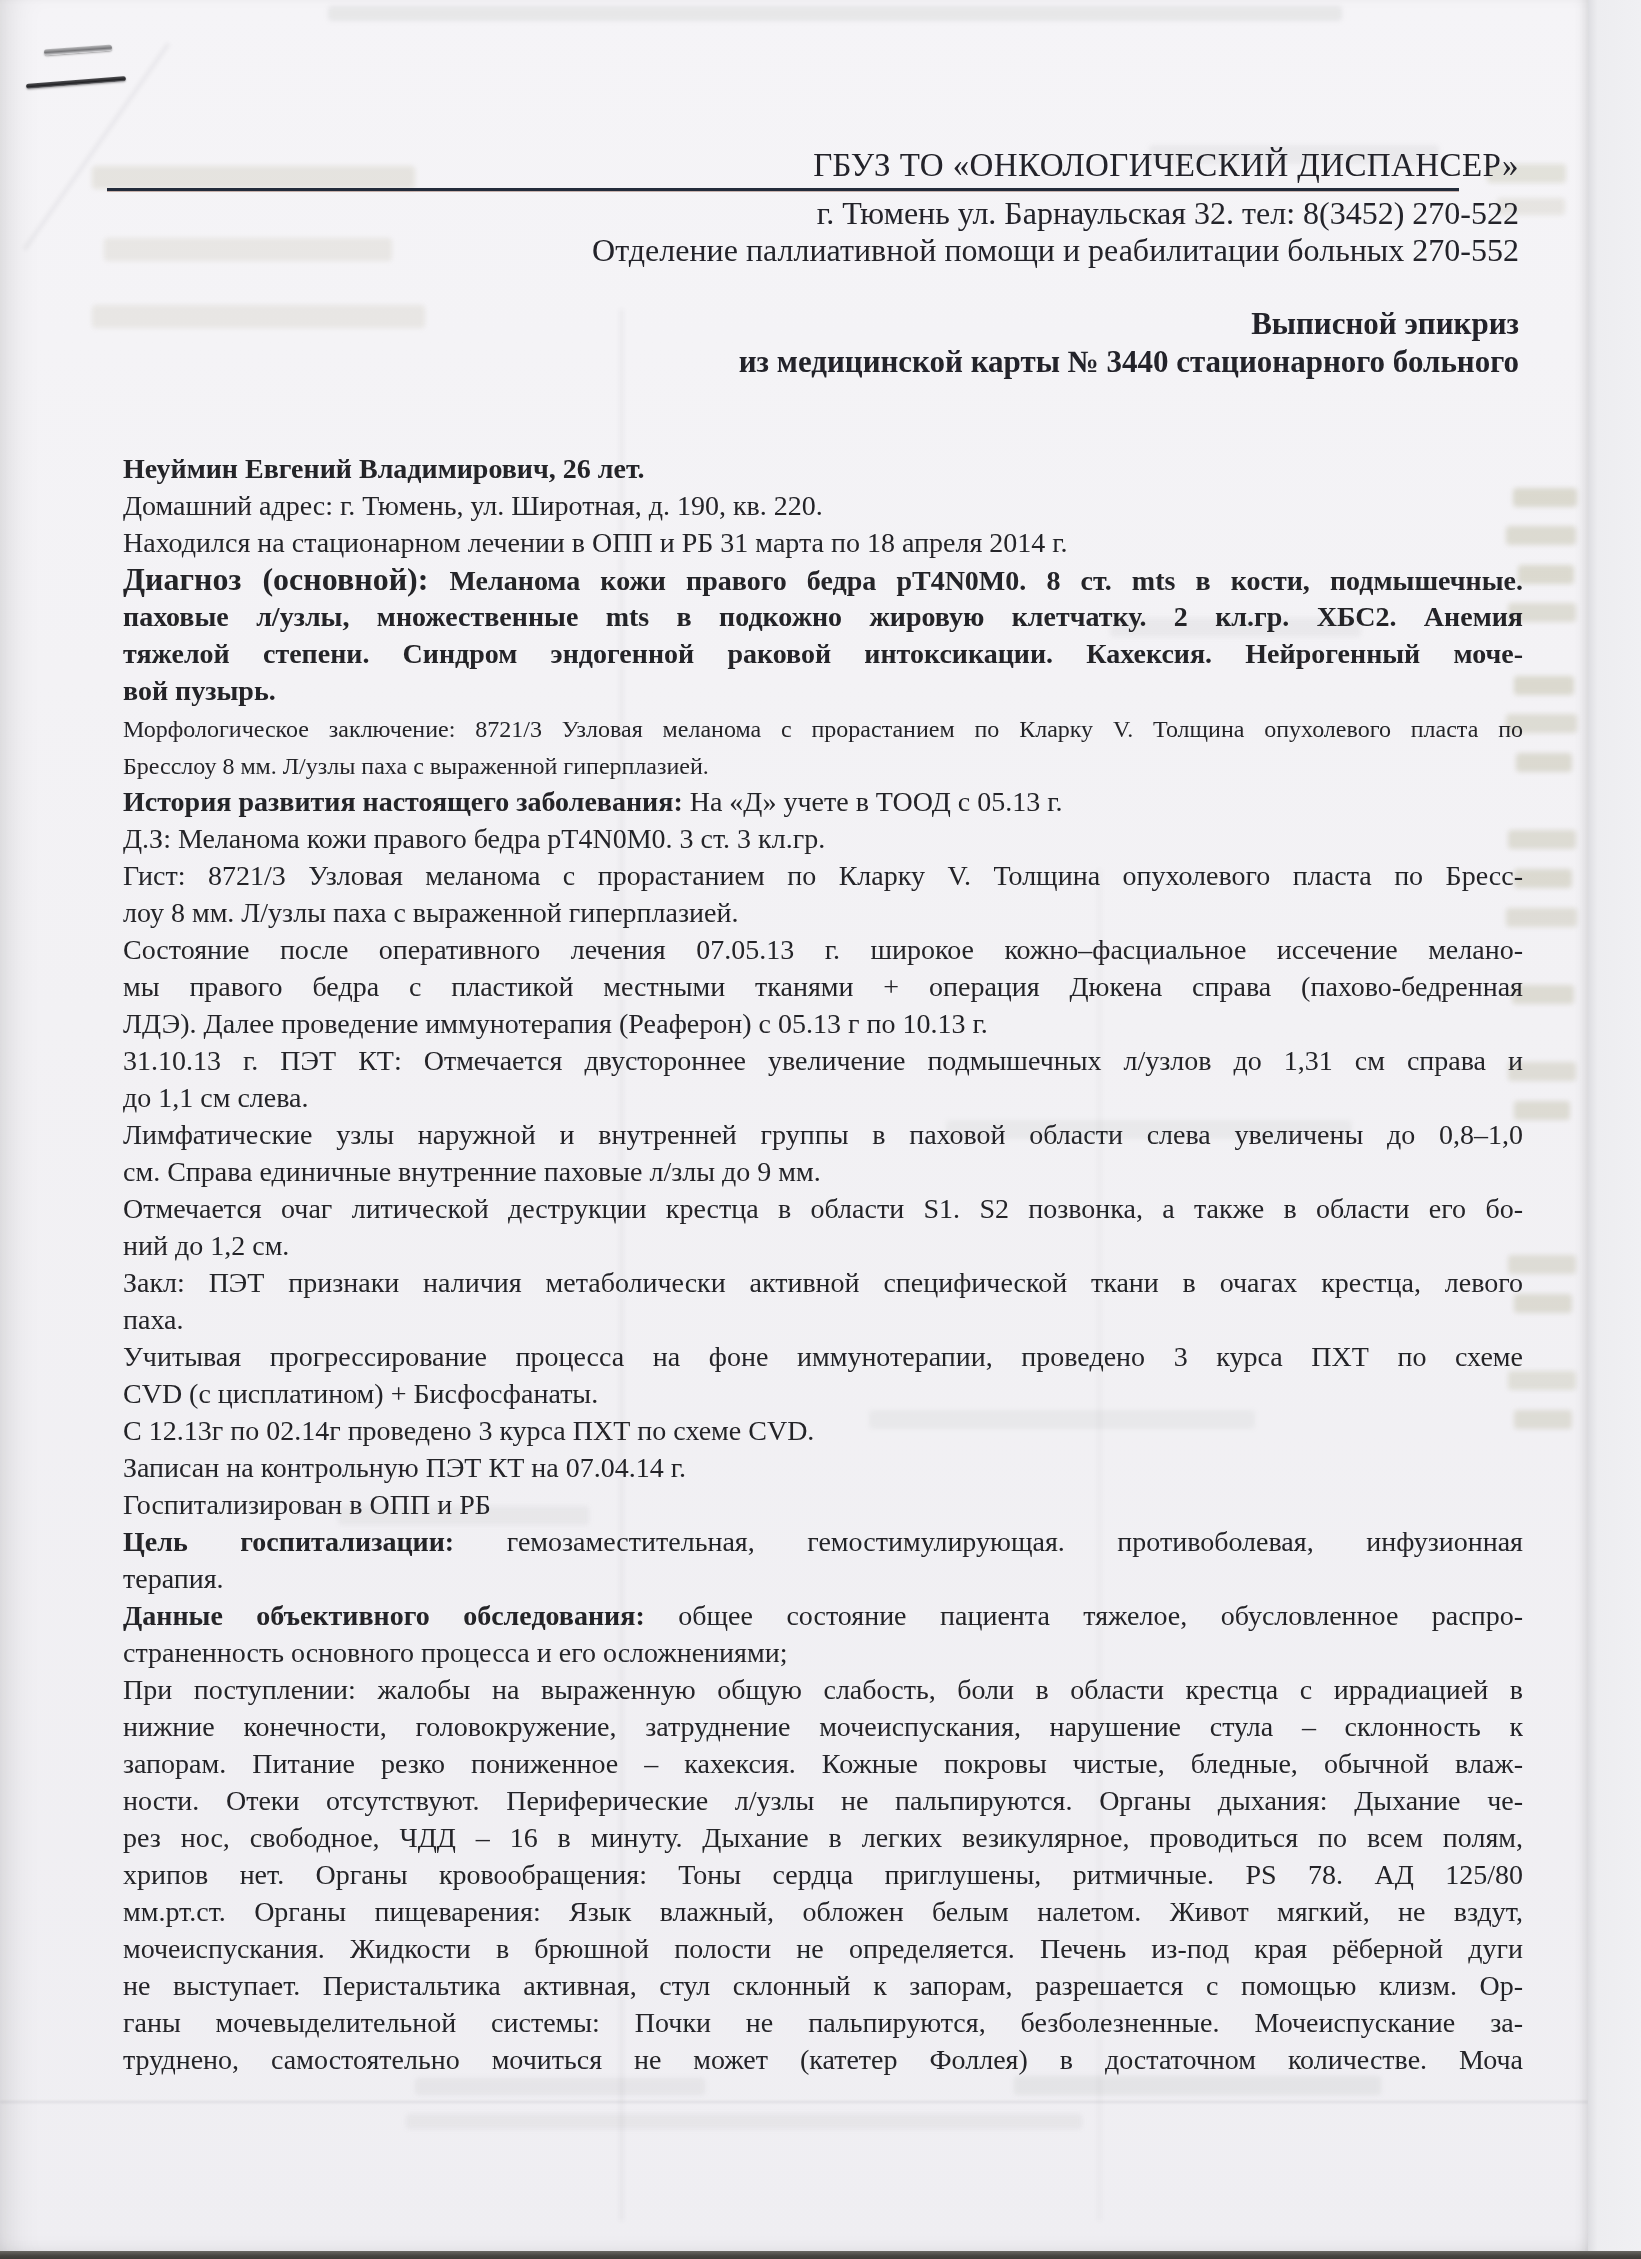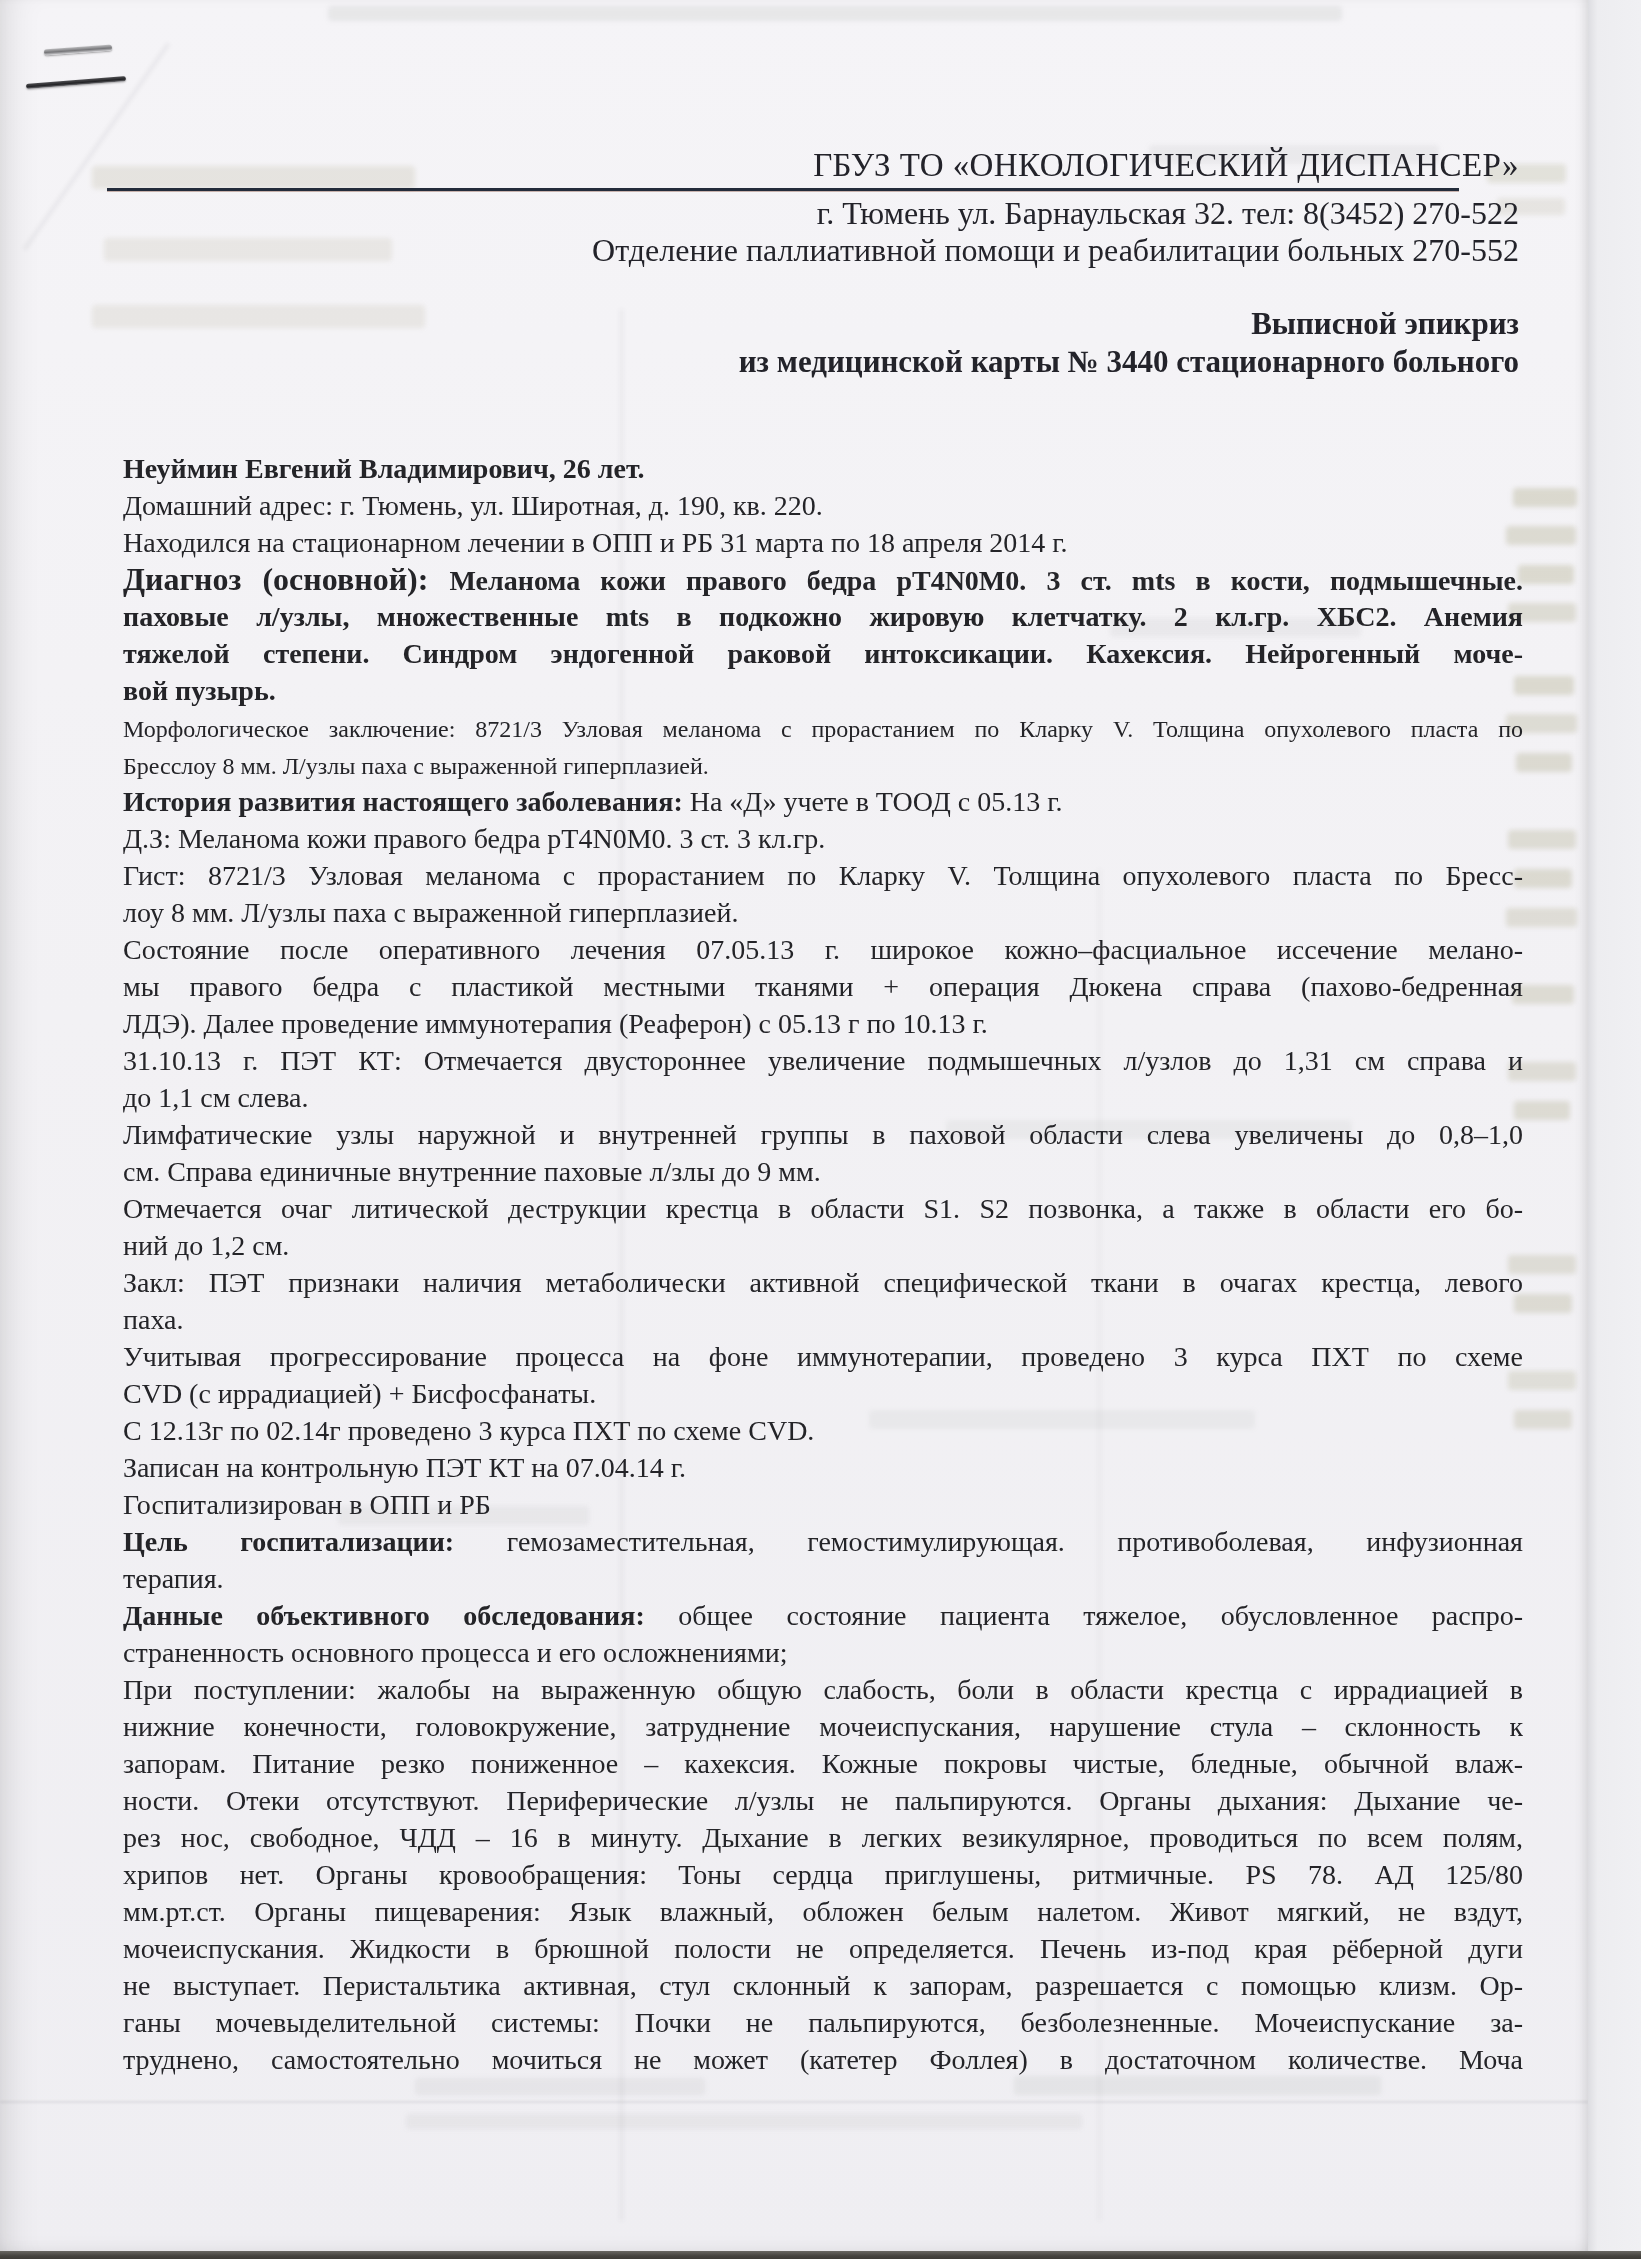--- a/index.html
+++ b/index.html
@@ -127,21 +127,21 @@
 
     <div class="titleblock">
       <div class="t1">Выписной эпикриз</div>
       <div class="t2">из медицинской карты  № 3440 стационарного больного</div>
     </div>
 
     <div class="doclines" id="doc-lines">
         <div class="dl"><span class="sg-b">Неуймин Евгений Владимирович, 26 лет.</span></div>
         <div class="dl"><span>Домашний адрес: г. Тюмень, ул.  Широтная, д. 190, кв. 220.</span></div>
         <div class="dl"><span>Находился на стационарном лечении в ОПП и РБ 31 марта по 18 апреля 2014 г.</span></div>
-        <div class="dl jl"><span class="sg-sb">Диагноз (основной): </span><span class="sg-b"> Меланома кожи правого бедра рТ4N0M0. 3 ст. mts в кости, подмышечные.</span></div>
+        <div class="dl jl"><span class="sg-sb">Диагноз (основной): </span><span class="sg-b"> Меланома кожи правого бедра рТ4N0M0. 8 ст. mts в кости, подмышечные.</span></div>
         <div class="dl jl"><span class="sg-b">паховые л/узлы, множественные mts в подкожно жировую клетчатку. 2 кл.гр. ХБС2. Анемия</span></div>
         <div class="dl jl"><span class="sg-b">тяжелой степени. Синдром эндогенной раковой интоксикации. Кахексия. Нейрогенный моче-</span></div>
         <div class="dl"><span class="sg-b">вой пузырь.</span></div>
         <div class="dl jl"><span class="sg-s">Морфологическое заключение: 8721/3 Узловая меланома с прорастанием по Кларку V. Толщина опухолевого пласта по</span></div>
         <div class="dl"><span class="sg-s">Бресслоу 8 мм. Л/узлы паха с выраженной гиперплазией.</span></div>
         <div class="dl"><span class="sg-b">История развития настоящего заболевания:</span><span> На «Д» учете в ТООД с 05.13 г.</span></div>
         <div class="dl"><span>Д.З: Меланома кожи правого бедра рТ4N0M0. 3 ст. 3 кл.гр.</span></div>
         <div class="dl jl"><span>Гист: 8721/3 Узловая меланома с прорастанием по Кларку V. Толщина опухолевого пласта по Бресс-</span></div>
         <div class="dl"><span>лоу 8 мм. Л/узлы паха с выраженной гиперплазией.</span></div>
         <div class="dl jl"><span>Состояние после оперативного лечения 07.05.13 г. широкое кожно–фасциальное иссечение мелано-</span></div>
@@ -149,21 +149,21 @@
         <div class="dl"><span>ЛДЭ). Далее проведение иммунотерапия (Реаферон) с 05.13 г по 10.13 г.</span></div>
         <div class="dl jl"><span>31.10.13 г. ПЭТ КТ: Отмечается двустороннее увеличение подмышечных л/узлов  до 1,31 см справа и</span></div>
         <div class="dl"><span>до 1,1 см слева.</span></div>
         <div class="dl jl"><span>Лимфатические узлы наружной и внутренней группы в паховой области слева увеличены до 0,8–1,0</span></div>
         <div class="dl"><span>см. Справа единичные внутренние паховые л/злы до 9 мм.</span></div>
         <div class="dl jl"><span>Отмечается очаг литической деструкции крестца в области S1. S2 позвонка, а также в области его бо-</span></div>
         <div class="dl"><span>ний до 1,2 см.</span></div>
         <div class="dl jl"><span>Закл: ПЭТ признаки наличия метаболически активной специфической ткани в очагах крестца, левого</span></div>
         <div class="dl"><span>паха.</span></div>
         <div class="dl jl"><span>Учитывая прогрессирование процесса на фоне иммунотерапии, проведено 3 курса ПХТ по схеме</span></div>
-        <div class="dl"><span>CVD (с иррадиацией) + Бисфосфанаты.</span></div>
+        <div class="dl"><span>CVD (с цисплатином) + Бисфосфанаты.</span></div>
         <div class="dl"><span>С 12.13г по 02.14г проведено 3 курса ПХТ по схеме CVD.</span></div>
         <div class="dl"><span>Записан на контрольную ПЭТ КТ на 07.04.14 г.</span></div>
         <div class="dl"><span>Госпитализирован в ОПП и РБ</span></div>
         <div class="dl jl"><span class="sg-b">Цель госпитализации:</span><span> гемозаместительная, гемостимулирующая. противоболевая, инфузионная</span></div>
         <div class="dl"><span>терапия.</span></div>
         <div class="dl jl"><span class="sg-b">Данные объективного обследования:</span><span> общее состояние пациента тяжелое, обусловленное распро-</span></div>
         <div class="dl"><span>страненность основного процесса и его осложнениями;</span></div>
         <div class="dl jl"><span>При поступлении: жалобы на выраженную общую слабость, боли в области крестца с иррадиацией в</span></div>
         <div class="dl jl"><span>нижние конечности, головокружение, затруднение мочеиспускания, нарушение стула – склонность к</span></div>
         <div class="dl jl"><span>запорам.  Питание резко пониженное – кахексия.  Кожные покровы чистые, бледные, обычной влаж-</span></div>

